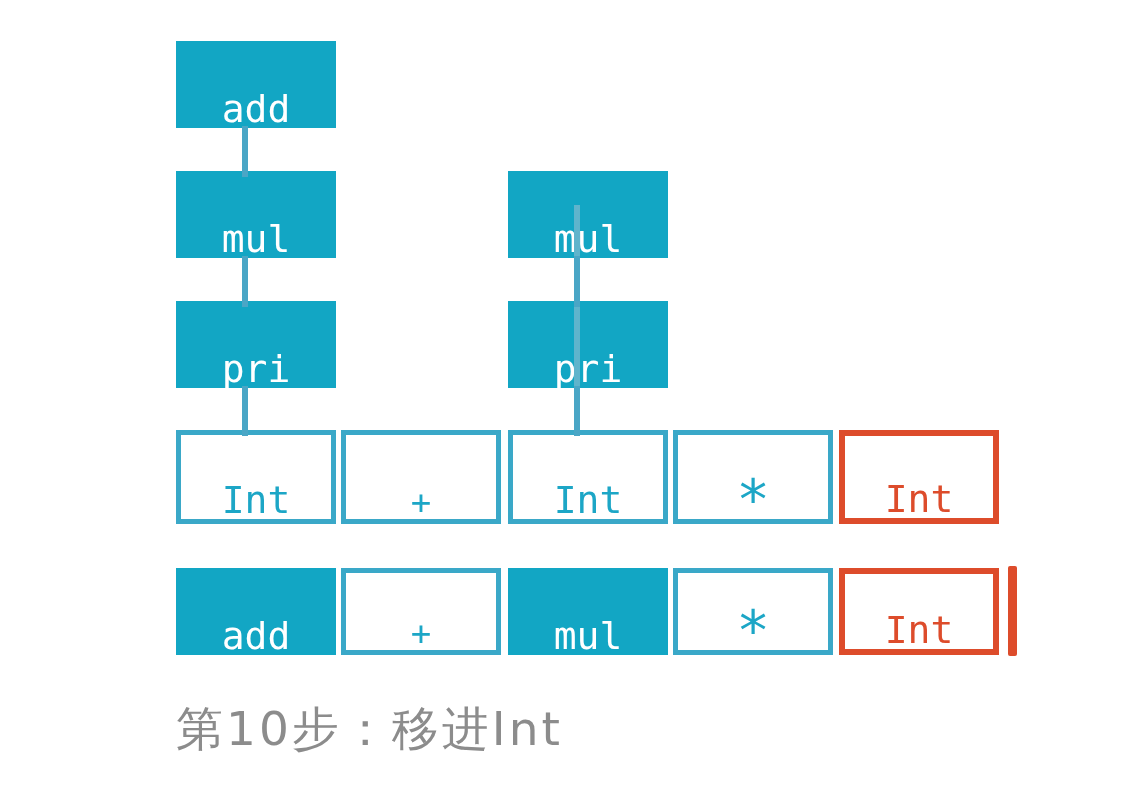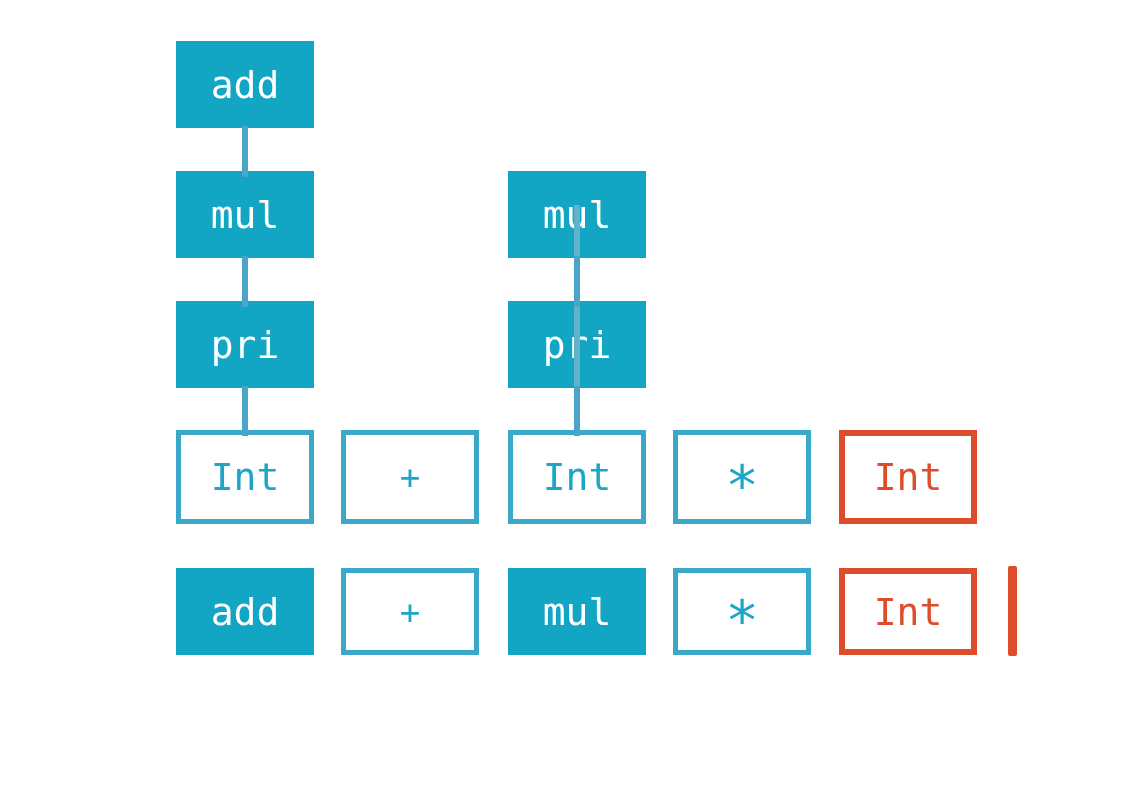--- a/index.html
+++ b/index.html
@@ -15,23 +15,23 @@
   html,body{margin:0;padding:0;background:#ffffff;}
   .canvas{
     position:relative;
     width:1142px;height:785px;
     background:#ffffff;
     overflow:hidden;
     font-family:"DejaVu Sans",sans-serif;
   }
   .box{
     position:absolute;
-    width:138px;height:87px;
+    width:160px;height:87px;
     box-sizing:border-box;
-    display:flex;align-items:center;justify-content:center;
+    display:flex;align-items:flex-end;justify-content:center;
     z-index:2;
   }
   .box.filled{
     background:var(--teal-fill);
     color:#ffffff;
   }
   .box.outline{
     background:#ffffff;
     border:5px solid var(--teal-border);
     color:var(--teal-text);
@@ -130,13 +130,14 @@
         <span class="label">mul</span>
       </div>
       <div class="box outline" style="left: 673px; top: 568px; height: 87px;">
         <span class="label op-star">*</span>
       </div>
       <div class="box outline-red" style="left: 839px; top: 568px; height: 87px;">
         <span class="label">Int</span>
       </div>
     </div>
   <div class="cursor-bar"></div>
+  <div class="caption">第10步：移进Int</div>
 </div>
 
 </body></html>

